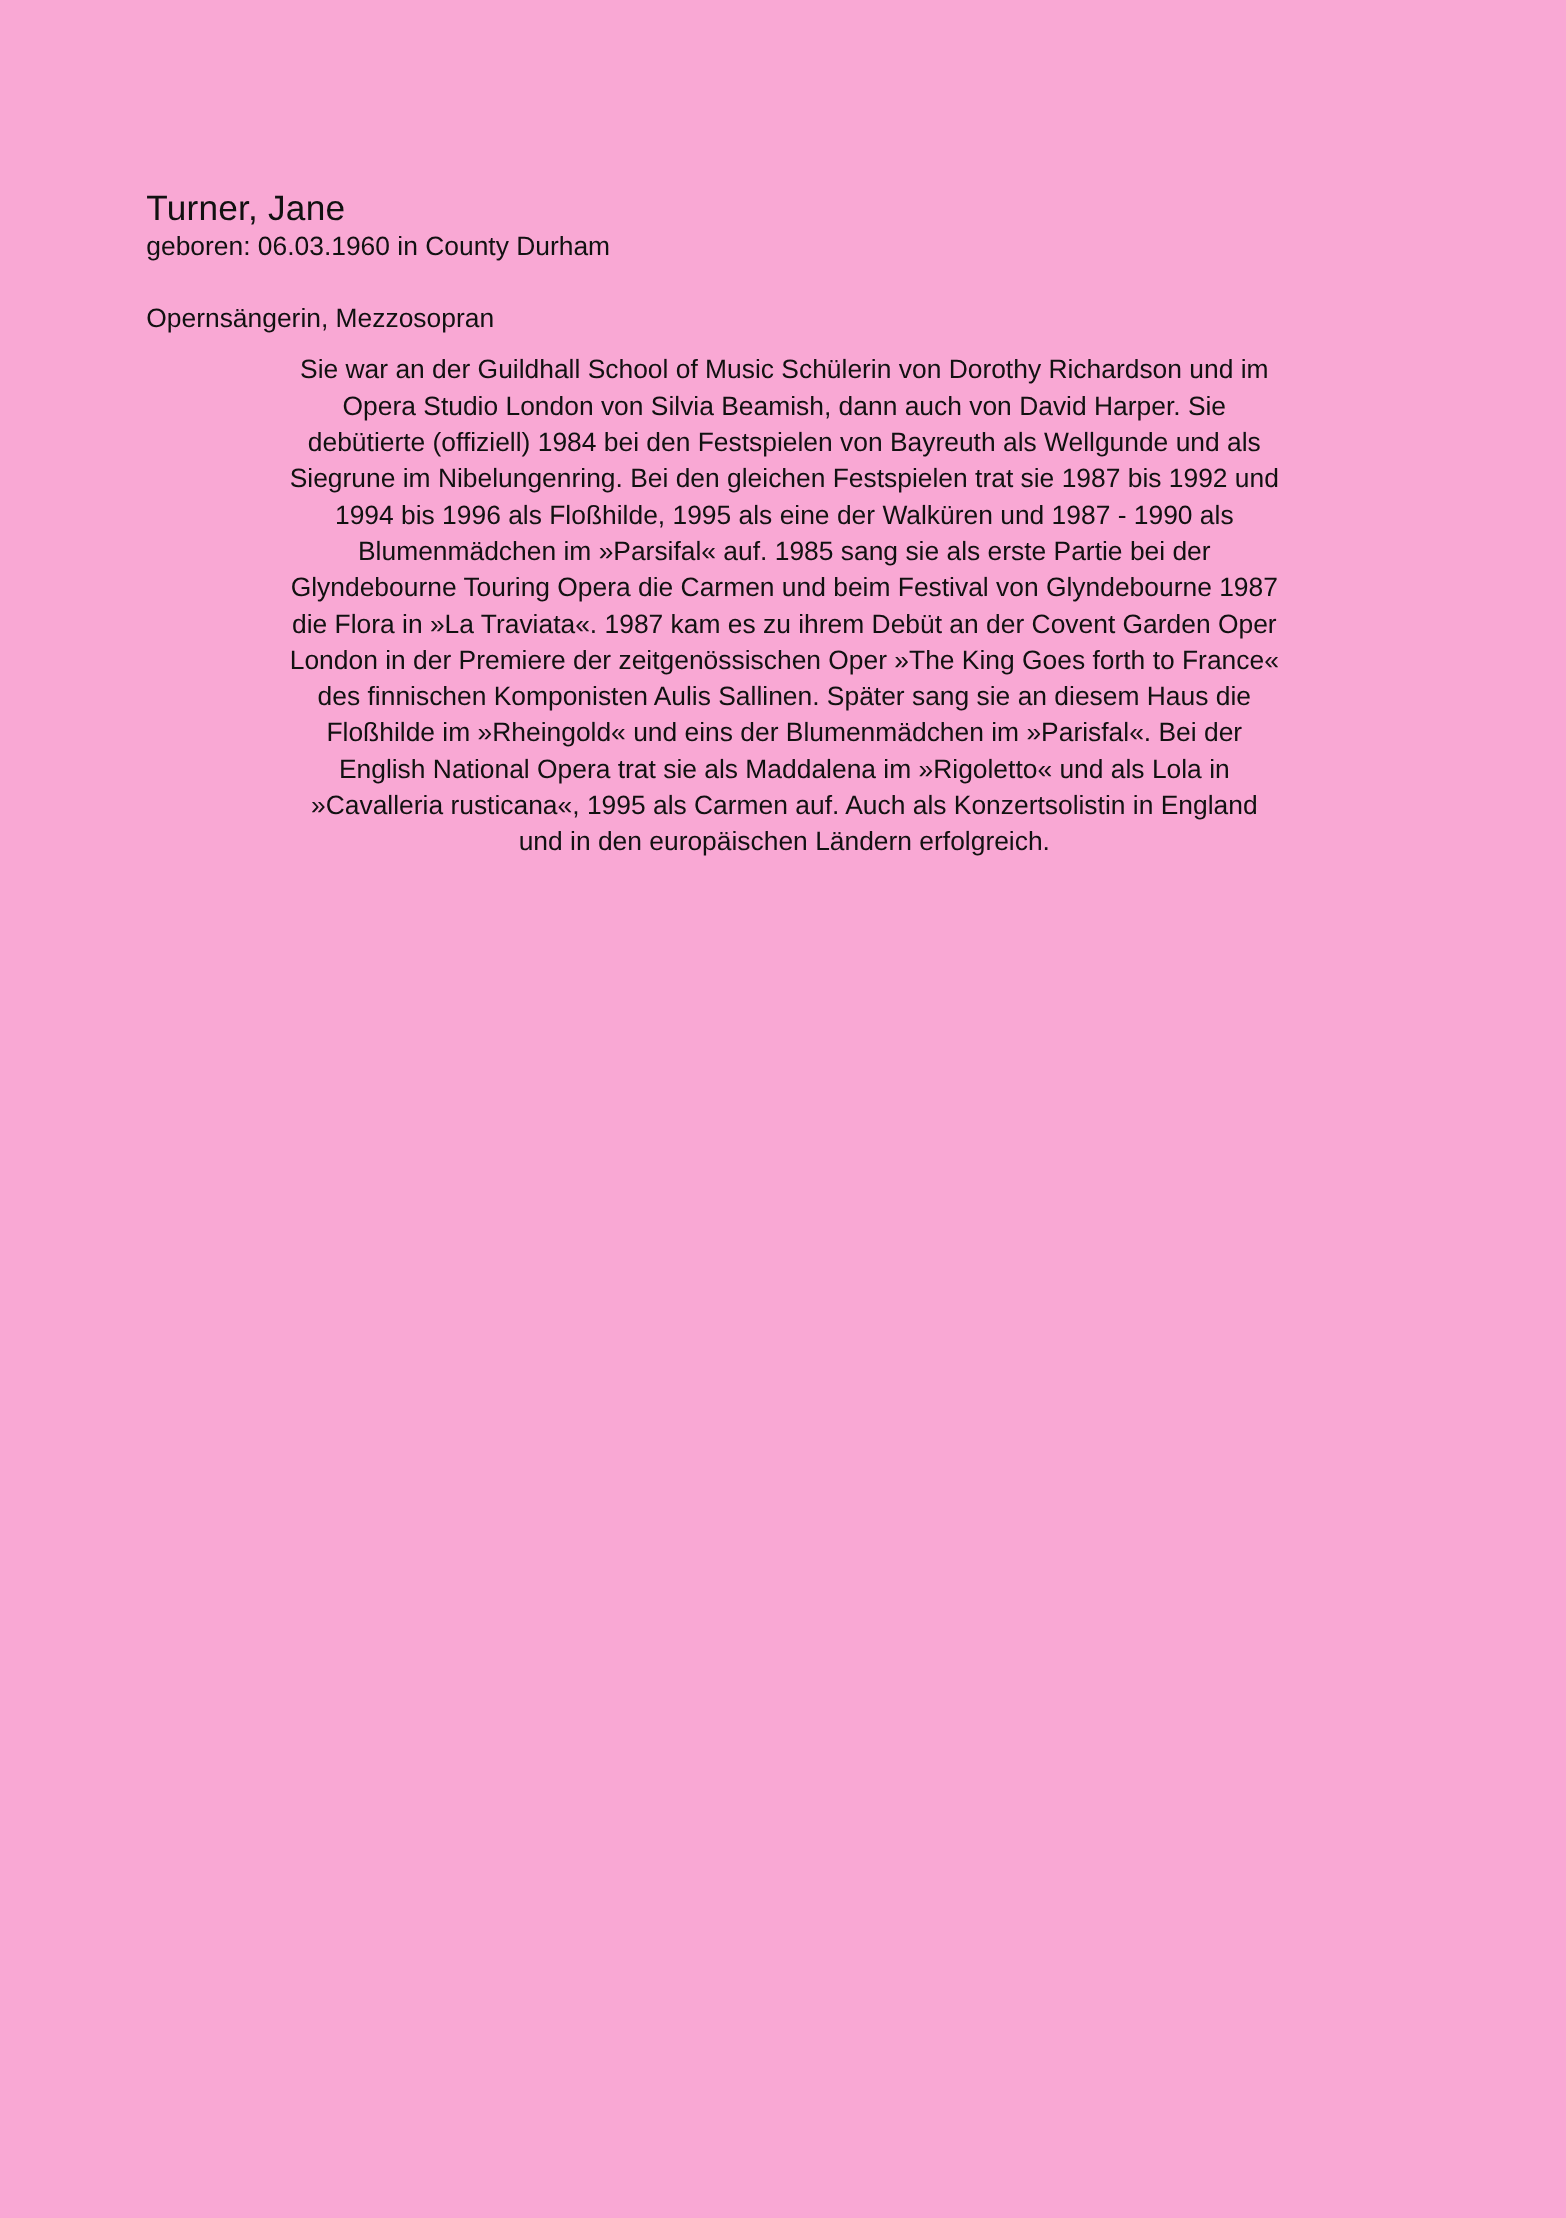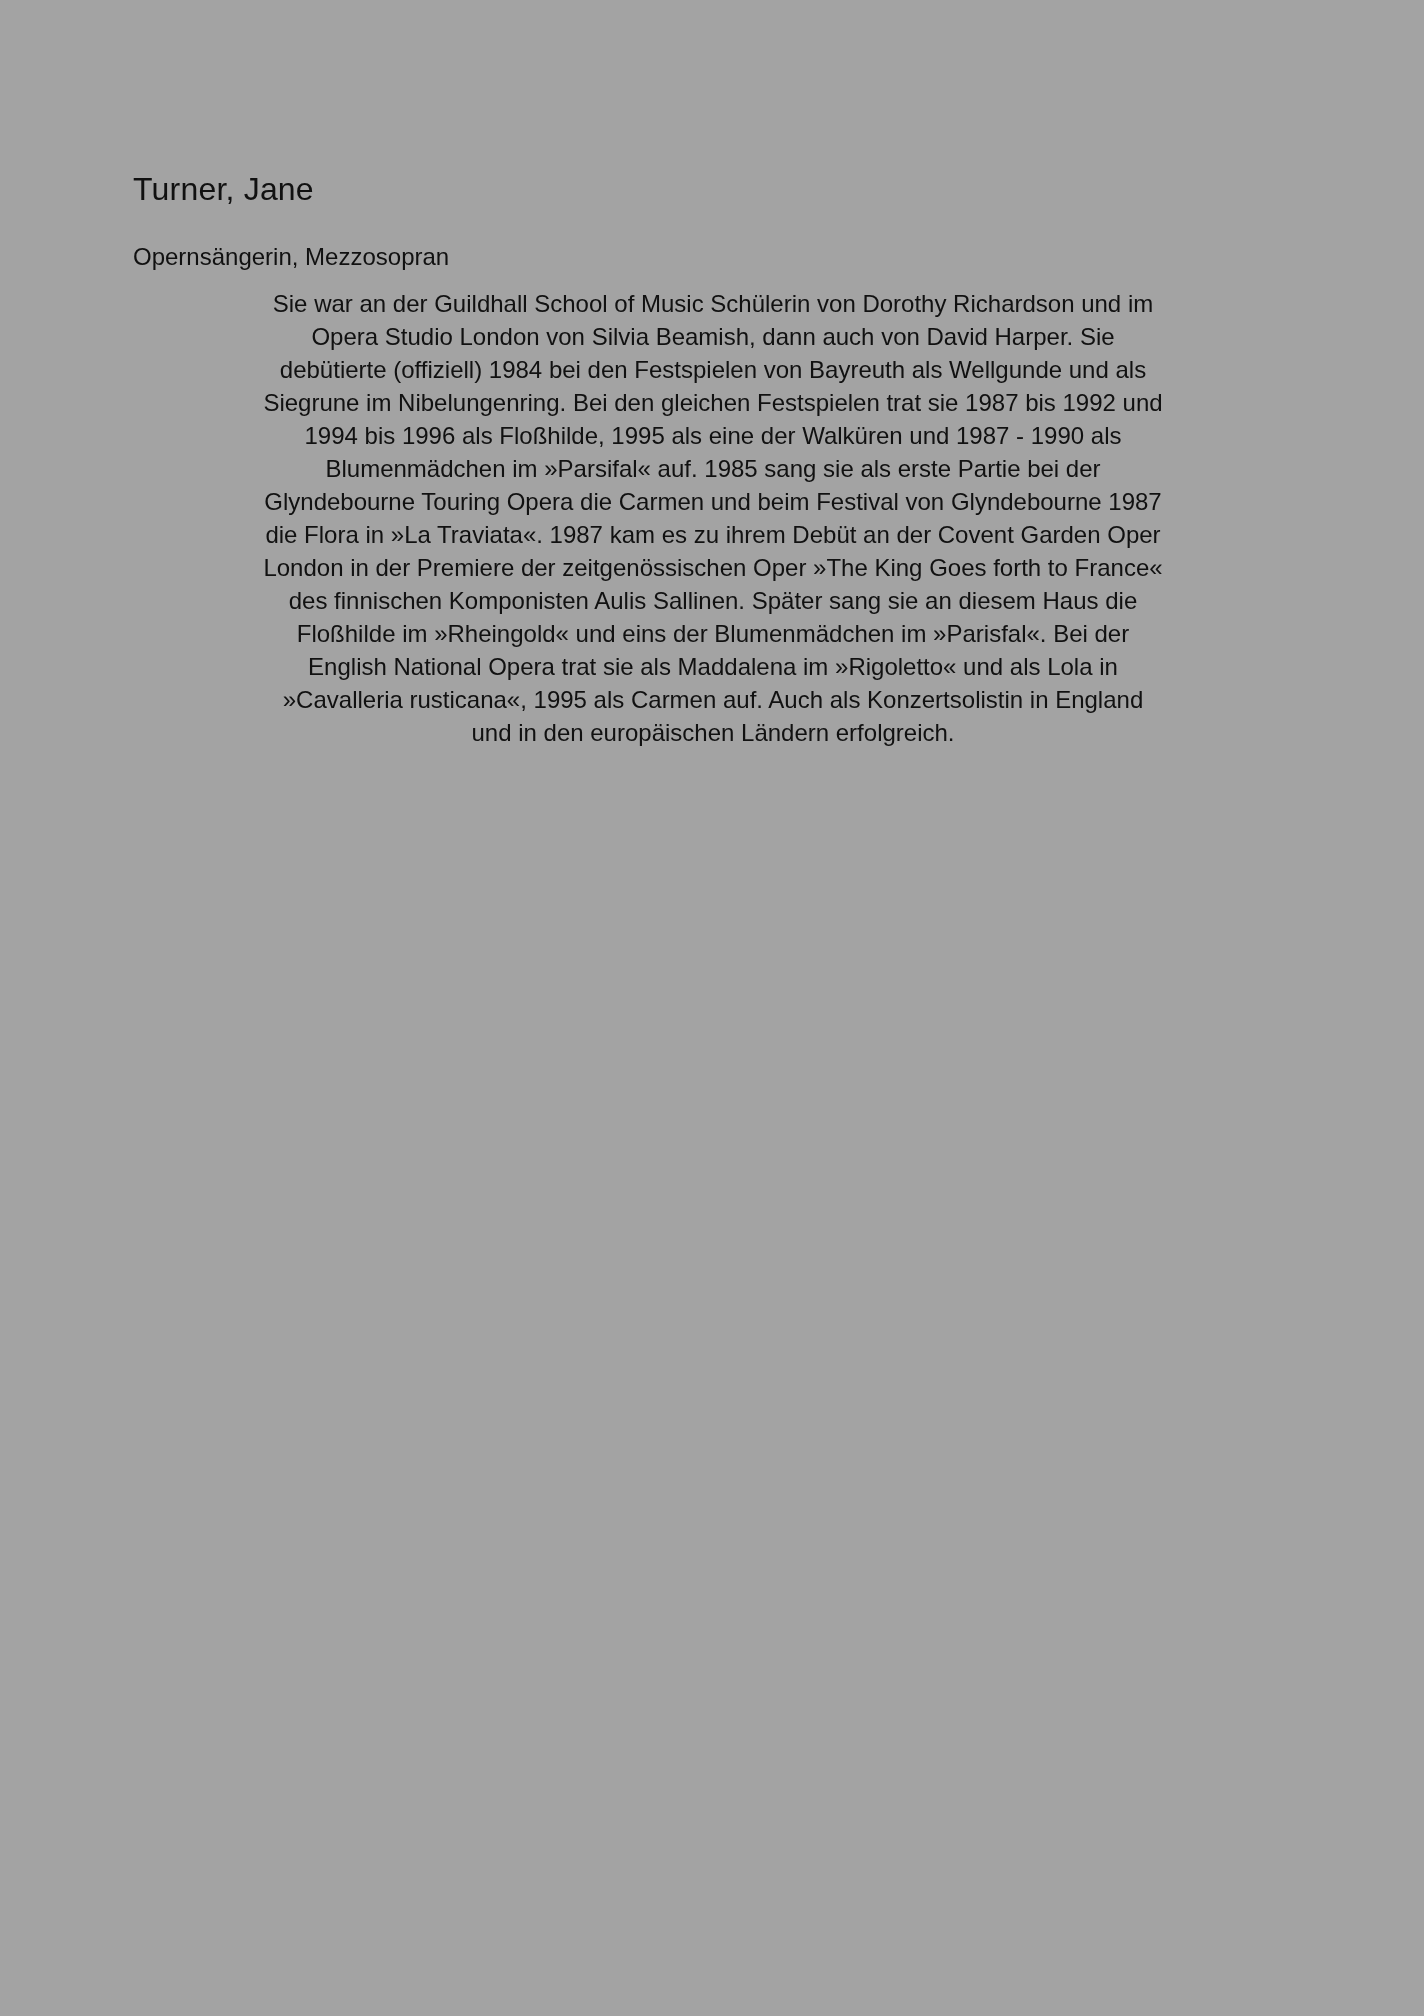--- a/index.html
+++ b/index.html
@@ -4,21 +4,21 @@
 <style>
   html, body {
     margin: 0;
     padding: 0;
     background: #ffffff;
   }
   .page {
     position: relative;
     width: 1424px;
     height: 2016px;
-    background: #a3a3a3;
+    background: #f9a8d4;
     overflow: hidden;
     font-family: "Liberation Sans", "DejaVu Sans", sans-serif;
     color: #111111;
   }
   .content {
     position: absolute;
     left: 133px;
     top: 170px;
     width: 1160px;
   }
@@ -46,20 +46,21 @@
     white-space: pre-line;
     text-align: center;
   }
 </style>
 </head>
 <body>
 
 <div class="page">
   <div class="content">
     <h1 class="title">Turner, Jane</h1>
+    <div class="subtitle">geboren: 06.03.1960 in County Durham</div>
     <div class="occupation">Opernsängerin, Mezzosopran</div>
     <div class="bio">Sie war an der Guildhall School of Music Schülerin von Dorothy Richardson und im
 Opera Studio London von Silvia Beamish, dann auch von David Harper. Sie
 debütierte (offiziell) 1984 bei den Festspielen von Bayreuth als Wellgunde und als
 Siegrune im Nibelungenring. Bei den gleichen Festspielen trat sie 1987 bis 1992 und
 1994 bis 1996 als Floßhilde, 1995 als eine der Walküren und 1987 - 1990 als
 Blumenmädchen im »Parsifal« auf. 1985 sang sie als erste Partie bei der
 Glyndebourne Touring Opera die Carmen und beim Festival von Glyndebourne 1987
 die Flora in »La Traviata«. 1987 kam es zu ihrem Debüt an der Covent Garden Oper
 London in der Premiere der zeitgenössischen Oper »The King Goes forth to France«

